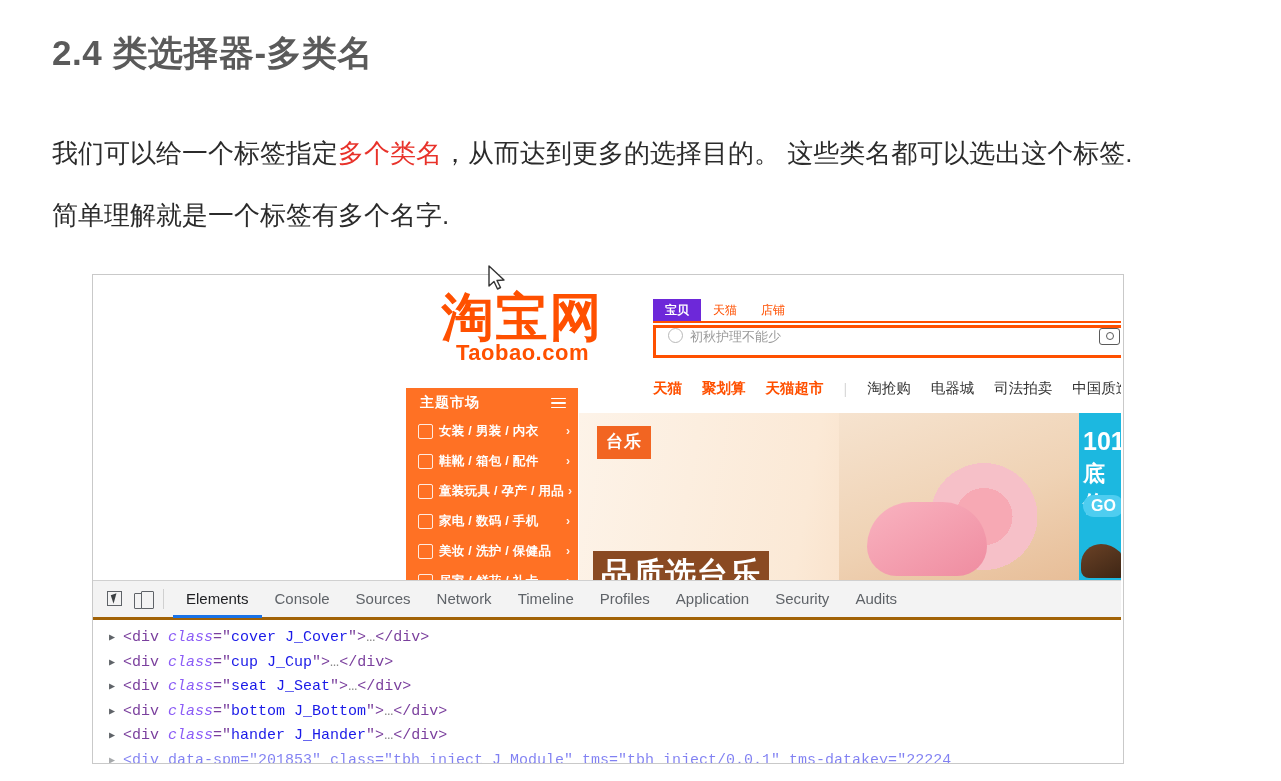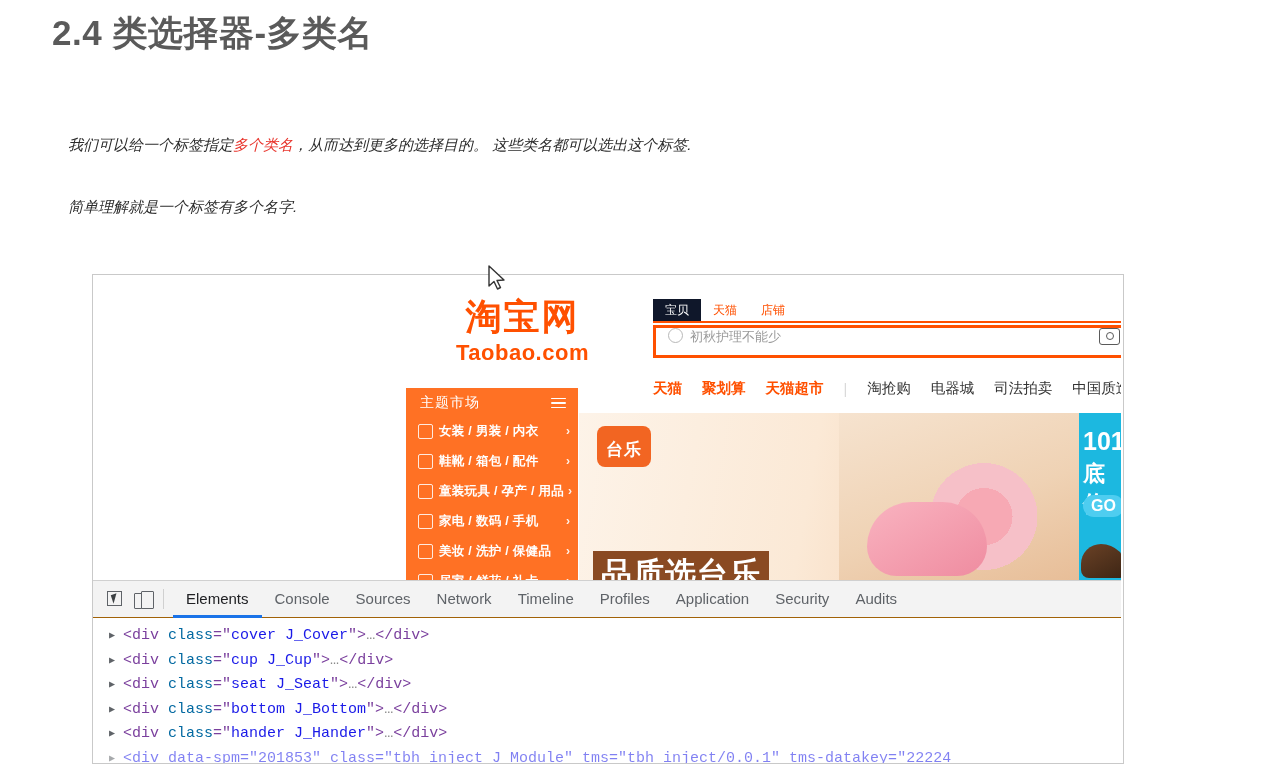--- a/index.html
+++ b/index.html
@@ -6,61 +6,61 @@
     margin: 0; padding: 0;
     width: 1281px; height: 781px;
     background: #ffffff;
     font-family: "Liberation Sans", "DejaVu Sans", sans-serif;
     overflow: hidden;
   }
   .page { position: relative; width: 1281px; height: 781px; background:#fff; }
 
   
   .slide-title {
-    position: absolute; left: 52px; top: 10px;
+    position: absolute; left: 52px; top: 30px;
     font-size: 35px; font-weight: bold; color: #5a5a5a;
     letter-spacing: 0.5px; white-space: nowrap;
   }
   .para {
-    position: absolute; left: 68px;
-    font-size: 15px; color: #2b2b2b; white-space: nowrap; font-style: italic;
+    position: absolute; left: 52px;
+    font-size: 26px; color: #2b2b2b; white-space: nowrap;
   }
   .para-1 { top: 136px; }
   .para-2 { top: 198px; text-align: center; }
   .hl-red { color: #e8322a; }
 
   
   .shot {
     position: absolute; left: 92px; top: 274px;
     width: 1030px; height: 488px;
     background: #fff;
     border: 1px solid #c9c9c9;
     overflow: hidden;
   }
 
   
   .tb-page { position: absolute; left:0; top:0; width:1028px; height:305px; background:#fff; overflow:hidden;}
 
   .tb-logo { position:absolute; left:337px; top:20px; width:185px; text-align:center; }
   .tb-logo .cn {
-    font-size: 36px; font-weight: bold; color:#ff5000; letter-spacing:2px;
+    font-size: 52px; font-weight: bold; color:#ff5000; letter-spacing:2px;
     line-height: 44px; font-family:"DejaVu Sans", sans-serif;
   }
   .tb-logo .en {
     font-size: 22px; font-weight: bold; color:#ff5000; letter-spacing:0.5px;
     line-height:26px; margin-top:1px;
   }
 
   
   .tb-search { position:absolute; left:560px; top:22px; width:482px; }
   .tb-tabs { display:flex; align-items:flex-end; height:24px; border-bottom:2px solid #ff5000; }
   .tb-tab {
     font-size:12px; padding:3px 12px 3px 12px; color:#ff5000; line-height:16px;
   }
-  .tb-tab.active { background:#0f172a; color:#fff; font-weight:normal; }
+  .tb-tab.active { background:#6d28d9; color:#fff; font-weight:bold; }
   .tb-searchbar {
     margin-top:2px; height:33px; border:3px solid #ff5000; background:#fff;
     display:flex; align-items:flex-start; box-sizing:border-box;
   }
   .tb-search-icon {
     width:13px;height:13px;border:1.6px solid #b8b8b8;border-radius:50%;
     margin-left:12px; flex:0 0 auto;
   }
   .tb-search-ph { font-size:13px; color:#9a9a9a; margin-left:7px; flex:1 1 auto; }
   .tb-cam {
@@ -82,21 +82,21 @@
   .tb-nav .orange { color:#ff5000; font-weight:bold; }
   .tb-nav .sep { color:#d9d9d9; }
 
   
   .tb-side {
     position:absolute; left:313px; top:113px; width:172px; height:192px;
     background:#ff7124; color:#fff; overflow:hidden;
   }
   .tb-side-head {
     display:flex; align-items:center; justify-content:space-between;
-    padding:6px 12px 4px 14px; font-size:14px; font-weight:normal; letter-spacing:1px;gap:20px;
+    padding:6px 12px 4px 14px; font-size:14px; font-weight:bold; letter-spacing:1px;gap:20px;
   }
   .hamburger { display:inline-block; width:15px; }
   .hamburger i { display:block; height:1.6px; background:#fff; margin:3px 0; border-radius:1px;}
   .tb-side-item {
     display:flex; align-items:center; padding:2px 8px 2px 12px;
     font-size:12.5px; font-weight:bold; line-height:26px; white-space:nowrap;
   }
   .tb-side-item .ic {
     width:13px;height:13px;border:1.4px solid rgba(255,255,255,.85);border-radius:2px;
     margin-right:6px; flex:0 0 auto;
@@ -115,21 +115,21 @@
     background: radial-gradient(circle at 58% 62%, #f7a9b4 0 16%, #f6c0c8 16% 30%, transparent 30%),
                 linear-gradient(160deg,#f6e3cf 0%,#efd2b4 55%,#e7bd97 100%);
   }
   .tb-banner .pic:after{
     content:""; position:absolute; left:28px; bottom:4px; width:120px;height:74px;
     border-radius:60px 60px 40px 40px;
     background:linear-gradient(150deg,#f9b3c0,#ef8ca0);
   }
   .badge-tag {
     position:absolute; left:18px; top:13px; background:#f26522; color:#fff;
-    font-size:17px; font-weight:bold; padding:12px 9px 6px 9px; letter-spacing:1px;border-radius:8px;
+    font-size:17px; font-weight:bold; padding:4px 9px 6px 9px; letter-spacing:1px;
   }
   .banner-h1 {
     position:absolute; left:14px; top:72px; font-size:36px; font-weight:bold;
     color:#7a3b12; letter-spacing:1px; white-space:nowrap;
   }
   .banner-h1 .ar{ font-size:24px; font-weight:normal; margin-left:4px;}
   .banner-h2 {
     position:absolute; left:14px; top:138px; background:#8a4a22; color:#fff;
     font-size:31px; font-weight:bold; letter-spacing:1px; padding:2px 8px 4px 8px;
     white-space:nowrap;
@@ -149,21 +149,21 @@
     position:absolute; left:2px; bottom:2px; width:46px;height:34px;
     background:linear-gradient(150deg,#6b4226,#3b2414); border-radius:20px 26px 8px 8px;
   }
 
   
   .devtools {
     position:absolute; left:0; top:305px; width:1028px; height:183px;
     background:#fff; border-top:1px solid #d0d0d0;
   }
   .dt-toolbar {
-    height:36px; background:#f3f3f3; border-bottom:1px solid #a16207;
+    height:36px; background:#f3f3f3; border-bottom:3px solid #a16207;
     display:flex; align-items:center; padding-left:8px;
   }
   .dt-icon { width:28px; height:28px; display:flex; align-items:center; justify-content:center; }
   .cursor-ic { position:relative; width:17px; height:17px; }
   .cursor-ic .box{ position:absolute;left:0;top:0;width:13px;height:13px;border:1.6px solid #5f6368;}
   .cursor-ic .arw{
     position:absolute;left:5px;top:3px;width:0;height:0;
     border-left:6px solid #3c4043; border-bottom:9px solid transparent; transform:rotate(-18deg);
   }
   .device-ic { position:relative; width:19px; height:17px; }
@@ -179,21 +179,21 @@
 
   .dt-code {
     padding:6px 0 0 10px;
     font-family:"Liberation Mono","DejaVu Sans Mono",monospace;
     font-size:15px; line-height:24.5px; color:#333;
   }
   .code-line { display:flex; align-items:center; white-space:nowrap; }
   .tri { width:14px; color:#5f6368; font-size:10px; padding-left:6px; }
   .tk-pun { color:#7a3f9d; }
   .tk-tag { color:#7a3f9d; }
-  .tk-attr { color:#0369a1; }
+  .tk-attr { color:#8b5cf6;font-style:italic; }
   .tk-val { color:#1a1ae8; }
   .tk-dots { color:#8a8a8a; }
   .code-line.faded { opacity:.55; }
 
   
   .mouse {
     position:absolute; left:487px; top:265px; width:20px; height:26px; pointer-events:none;
   }
 
   .watermark {

